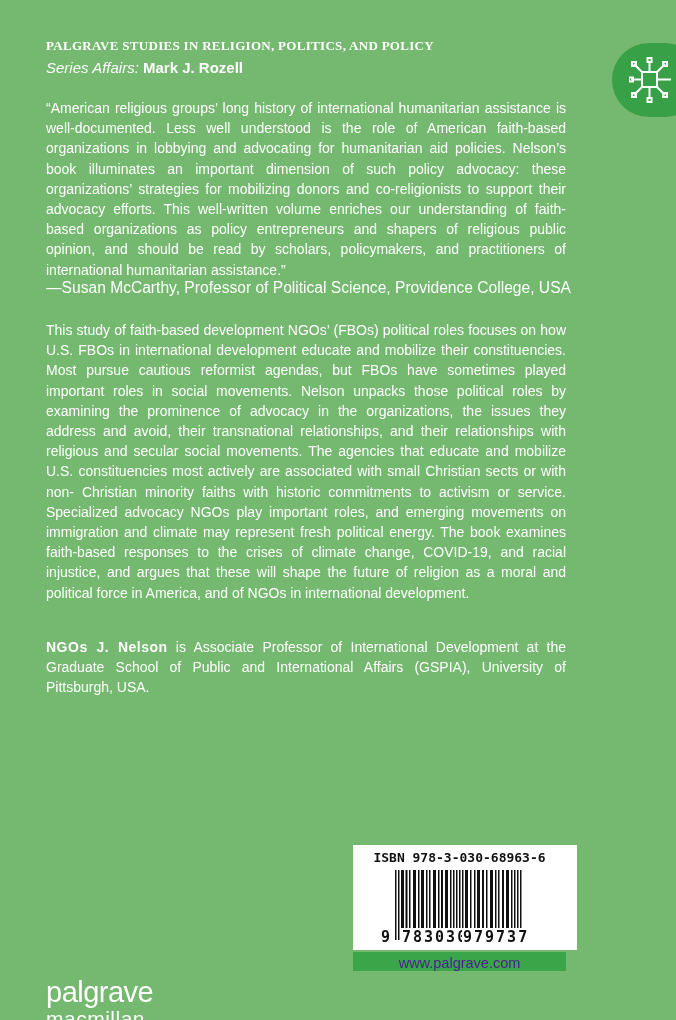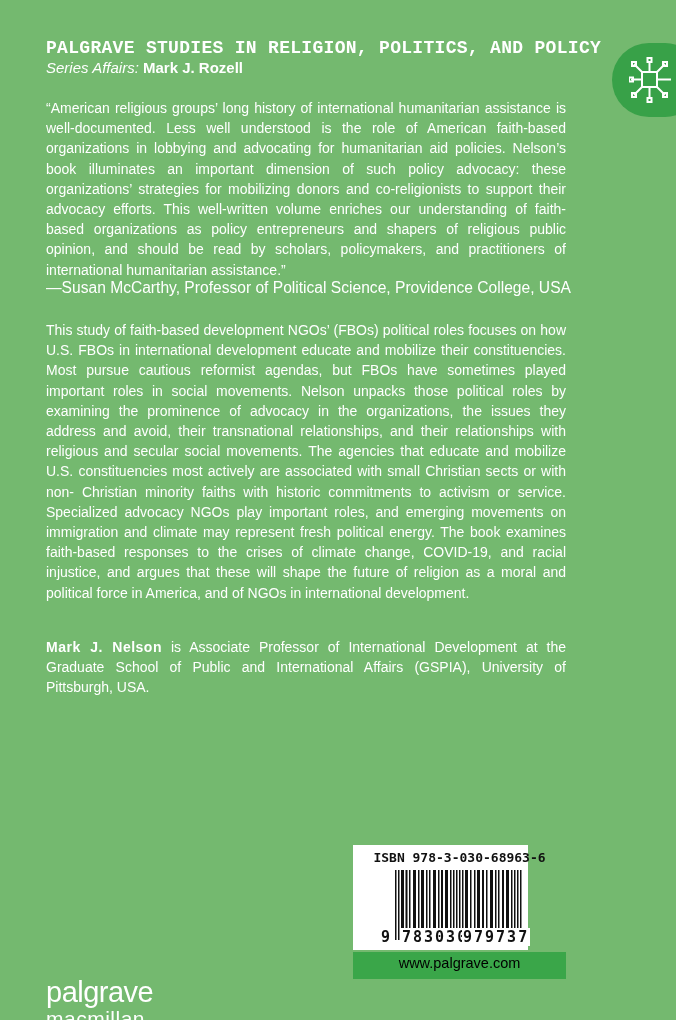--- a/index.html
+++ b/index.html
@@ -5,22 +5,22 @@
   html, body { margin: 0; padding: 0; }
   body {
     width: 676px; height: 1020px; overflow: hidden;
     background: #74b96f;
     font-family: "Liberation Sans", sans-serif;
     color: #ffffff;
     position: relative;
   }
   .series-title {
     position: absolute; left: 46px; top: 38px;
-    font-family: Liberation Mono, monospace;
-    font-weight: bold; font-size: 18px; letter-spacing: 0.3px;
+    font-family: Liberation Serif, serif;
+    font-weight: bold; font-size: 13px; letter-spacing: 0.3px;
     white-space: nowrap;
   }
   .series-editor {
     position: absolute; left: 46px; top: 59px;
     font-size: 15px; white-space: nowrap;
   }
   .series-editor .lbl { font-style: italic; }
   .series-editor .name { font-weight: bold; margin-top: 26px; }
   .badge {
     position: absolute; left: 612px; top: 43px; width: 90px; height: 74px;
@@ -32,36 +32,36 @@
     font-size: 14px; line-height: 20.2px;
     text-align: justify;
   }
   .quote { top: 98px; }
   .attribution { position: absolute; left: 46px; top: 279px; font-size: 15.6px; white-space: nowrap; }
   .attribution b { font-weight: normal; }
   .desc { top: 320px; }
   .author { top: 637px; }
   .author b { font-weight: bold; letter-spacing: 0.5px; }
   .barcode-box {
-    position: absolute; left: 353px; top: 845px; width: 175px; height: 105px;
+    position: absolute; left: 353px; top: 845px; width: 224px; height: 105px;
     background: #ffffff; color: #111;
   }
   .isbn-text {
     position: absolute; left: 0; top: 5px; width: 213px; text-align: center;
     font-family: "DejaVu Sans Mono", monospace; font-size: 13px; font-weight: bold;
   }
   .bars { position: absolute; left: 42px; top: 25px; }
   .barcode-digits {
     position: absolute; left: 0; top: 83px; width: 213px;
     font-family: "DejaVu Sans Mono", monospace; font-size: 15px; font-weight: bold;
   }
   .barcode-digits span { position: absolute; background: #fff; padding: 0 1px; }
   .url-strip {
-    position: absolute; left: 353px; top: 952px; width: 213px; height: 27px;
-    background: #3aa649; color: #000000; text-align: center;
+    position: absolute; left: 353px; top: 952px; width: 213px; height: 19px;
+    background: #3aa649; color: #4c1d95; text-align: center;
     font-size: 14.5px; line-height: 23px;
   }
   .logo { position: absolute; left: 46px; top: 978px; line-height: 1; }
   .logo .l1 { font-size: 29px; letter-spacing: -0.5px; display: block; }
   .logo .l2 { font-size: 21px; display: block; margin-top: 1px; letter-spacing: 0.5px; }
 </style>
 </head>
 <body>
 
 <div class="series-title">PALGRAVE STUDIES IN RELIGION, POLITICS, AND POLICY</div>
@@ -91,21 +91,21 @@
       <rect x="34" y="36" width="4" height="4"></rect>
     </g>
   </svg>
 </div>
 
 <div class="text-block quote">“American religious groups’ long history of international humanitarian assistance is well-documented. Less well understood is the role of American faith-based organizations in lobbying and advocating for humanitarian aid policies. Nelson’s book illuminates an important dimension of such policy advocacy: these organizations’ strategies for mobilizing donors and co-religionists to support their advocacy efforts. This well-written volume enriches our understanding of faith-based organizations as policy entrepreneurs and shapers of religious public opinion, and should be read by scholars, policymakers, and practitioners of international humanitarian assistance.”</div>
 <div class="attribution"><span>—</span><b>Susan McCarthy</b><span>, Professor of Political Science, Providence College, USA</span></div>
 
 <div class="text-block desc">This study of faith-based development NGOs’ (FBOs) political roles focuses on how U.S. FBOs in international development educate and mobilize their constituencies. Most pursue cautious reformist agendas, but FBOs have sometimes played important roles in social movements. Nelson unpacks those political roles by examining the prominence of advocacy in the organizations, the issues they address and avoid, their transnational relationships, and their relationships with religious and secular social movements. The agencies that educate and mobilize U.S. constituencies most actively are associated with small Christian sects or with non- Christian minority faiths with historic commitments to activism or service. Specialized advocacy NGOs play important roles, and emerging movements on immigration and climate may represent fresh political energy. The book examines faith-based responses to the crises of climate change, COVID-19, and racial injustice, and argues that these will shape the future of religion as a moral and political force in America, and of NGOs in international development.</div>
 
-<div class="text-block author"><b>Mark J. Nelson</b><span> is Associate Professor of International Development at the Graduate School of Public and International Affairs (GSPIA), University of Pittsburgh, USA.</span></div>
+<div class="text-block author"><b>NGOs J. Nelson</b><span> is Associate Professor of International Development at the Graduate School of Public and International Affairs (GSPIA), University of Pittsburgh, USA.</span></div>
 
 <div class="barcode-box">
   <div class="isbn-text">ISBN 978-3-030-68963-6</div>
   <svg class="bars" width="130" height="70" viewBox="0 0 130 70">
     <g fill="#111">
       <rect x="0" y="0" width="1.5" height="70"></rect>
         <rect x="3" y="0" width="1.5" height="70"></rect>
       <rect x="6" y="0" width="3" height="62"></rect>
         <rect x="10.5" y="0" width="2" height="62"></rect>
       <rect x="14" y="0" width="1.5" height="62"></rect>

